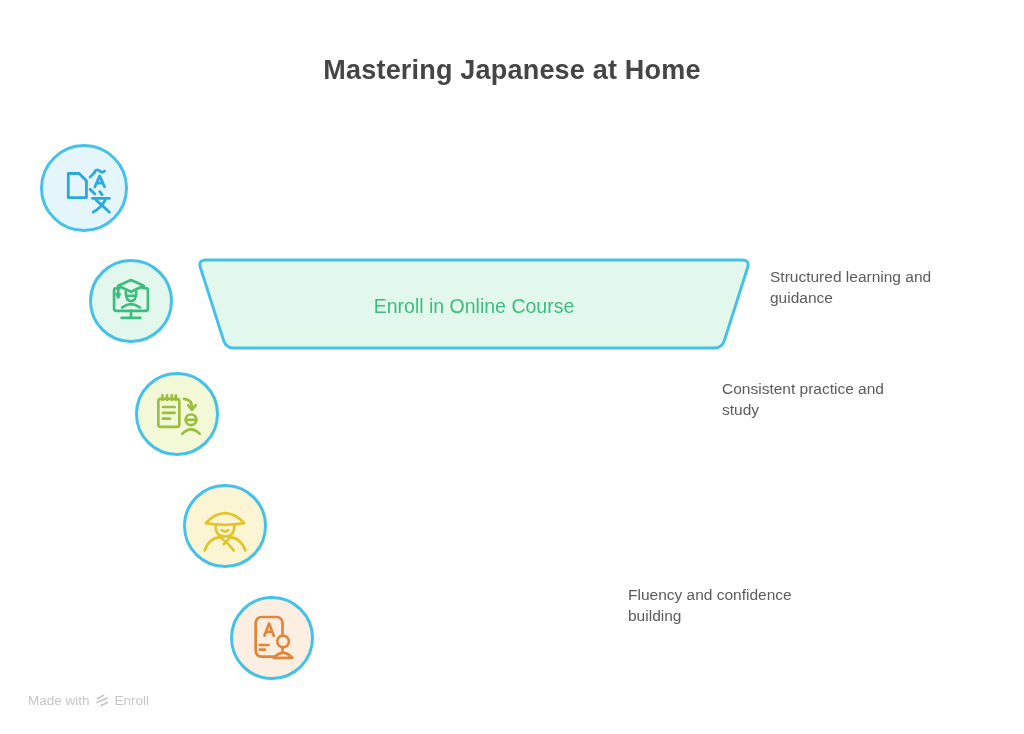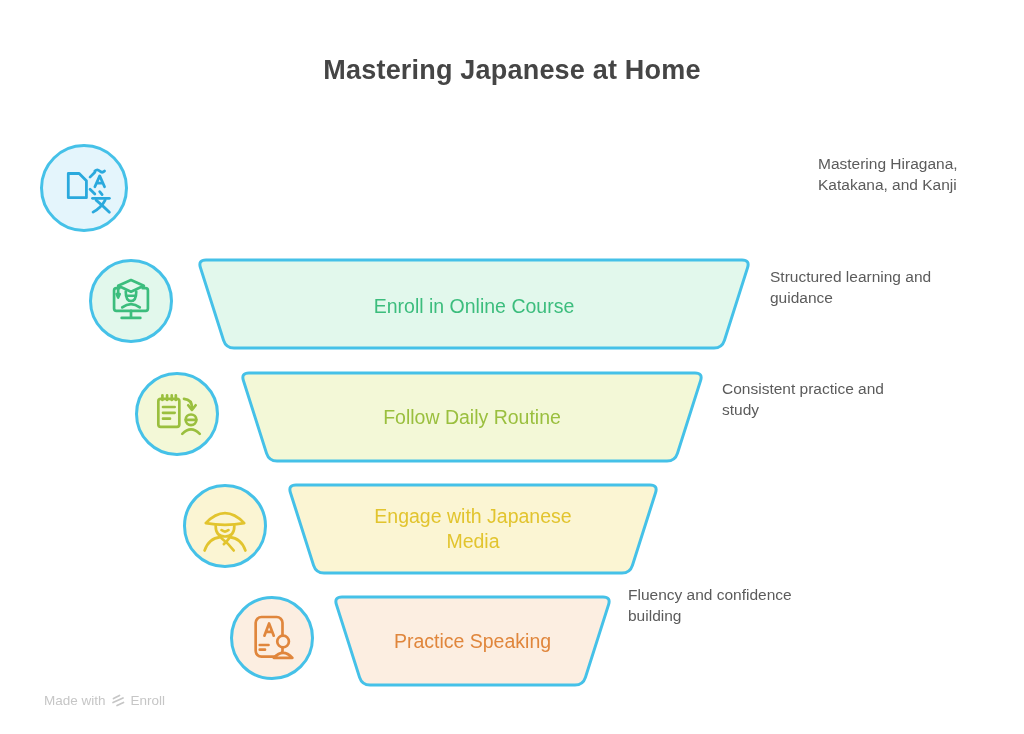--- a/index.html
+++ b/index.html
@@ -28,21 +28,21 @@
   .trap-label{
     position:absolute;inset:0;display:flex;align-items:center;justify-content:center;
     text-align:center;color:var(--text);font-size:19.5px;line-height:1.28;
   }
   .desc{
     position:absolute;width:195px;color:var(--desc-color,#5b5b5b);
     font-size:15.5px;line-height:1.38;
   }
   .footer{
     position:absolute;left:28px;top:693px;display:flex;align-items:center;gap:5px;
-    color:var(--footer-color,#c6c6c6);font-size:13.5px;margin-left:16px;
+    color:var(--footer-color,#c6c6c6);font-size:13.5px;
   }
   .ic{stroke:var(--text);fill:none;stroke-width:2.3;stroke-linecap:round;stroke-linejoin:round;}
   .ic-fill{fill:var(--fill);stroke:var(--text);stroke-width:2.3;stroke-linecap:round;stroke-linejoin:round;}
 </style>
 </head>
 <body style="--bg: #ffffff; --title-color: #454545; --desc-color: #5b5b5b; --footer-color: #c6c6c6; --accent-border: #45c1e8;">
 
 <div class="canvas">
 
   <div class="page-title">Mastering Japanese at Home</div>
@@ -53,21 +53,20 @@
       <path class="ic" d="M29 15 L33 11"></path>
       <path class="ic" d="M29 25 L33 29"></path>
       <path class="ic" d="M33 10 Q35 8 37 10 Q39 12 41 10"></path>
       <path class="ic" d="M33 23 L37 14 L41 23 M34.6 20 H39.4"></path>
       <path class="ic" d="M37 27 L39 29.5"></path>
       <path class="ic" d="M31 32.5 H45"></path>
       <path class="ic" d="M41.5 34 Q38.5 40 31.5 44"></path>
       <path class="ic" d="M34 34 Q40 39 45 44"></path>
     </svg>
   </div>
-  <div class="desc" style="left:818px;top:153px">Mastering Hiragana, Katakana, and Kanji</div>
 
   <div class="icon-circle" style="left: 89px; top: 259px; width: 84px; height: 84px; --fill: #e2f8ec; --text: #3cbd7d; --border: #45c1e8;">
     <svg width="56" height="56" viewBox="0 0 48 48">
       <path class="ic" d="M14 13 H11.5 Q9.5 13 9.5 15 V30.5 Q9.5 32.5 11.5 32.5 H36.5 Q38.5 32.5 38.5 30.5 V15 Q38.5 13 36.5 13 H34"></path>
       <path class="ic" d="M24 32.5 V37.5"></path>
       <path class="ic" d="M16 38.5 H32"></path>
       <path class="ic" d="M24 6 L35 11 L24 16 L13 11 Z"></path>
       <path class="ic" d="M13 12 V18"></path>
       <path class="ic" d="M11.7 18 H14.3 L13 21 Z"></path>
       <path class="ic" d="M19.5 16 Q19.5 24 24 24 Q28.5 24 28.5 16"></path>
@@ -88,60 +87,42 @@
       <rect class="ic" x="8" y="11" width="18" height="24" rx="2"></rect>
       <path class="ic" d="M11.5 8 V12 M15.5 8 V12 M19.5 8 V12 M23 8 V12"></path>
       <path class="ic" d="M12 18 H22 M12 23 H22 M12 28 H18"></path>
       <path class="ic" d="M30 11 Q37 11.5 36.8 19"></path>
       <path class="ic" d="M33.6 16.5 L36.8 20.5 L40 16.5"></path>
       <circle class="ic" cx="36" cy="29" r="4.6"></circle>
       <path class="ic" d="M31.6 29 H40.4"></path>
       <path class="ic" d="M28.5 41 Q36 33.5 43.5 41"></path>
     </svg>
   </div>
-  <div class="trap" style="left: 239px; top: 371px; width: 466px; height: 92px; --fill: #f3f8d7; --text: #9abf3e; --border: #45c1e8;">
-    <svg width="466" height="92">
-      <path class="shape" transform="translate(2,2)" d="M 8.00 0 L 454.00 0 Q 462.00 0 459.57 7.62 L 436.43 80.38 Q 434.00 88.00 426.00 88.00 L 36.00 88.00 Q 28.00 88.00 25.57 80.38 L 2.43 7.62 Q 0 0 8.00 0 Z"></path>
-    </svg>
-    <div class="trap-label">Follow Daily Routine</div>
-  </div>
   <div class="desc" style="left:722px;top:378px">Consistent practice and study</div>
 
   <div class="icon-circle" style="left: 183px; top: 484px; width: 84px; height: 84px; --fill: #fbf5d3; --text: #e2c42e; --border: #45c1e8;">
     <svg width="56" height="56" viewBox="0 0 48 48">
       <path class="ic" d="M7.5 21.5 Q24 4.5 40.5 21.5 Q24 24.5 7.5 21.5 Z"></path>
       <path class="ic" d="M16 24 Q16 33 24 33 Q32 33 32 24"></path>
       <path class="ic" d="M21 27.5 Q24 30 27 27.5"></path>
       <path class="ic" d="M6.5 45 Q10 34.5 20 33.5"></path>
       <path class="ic" d="M28 33.5 Q38 34.5 41.5 45"></path>
       <path class="ic" d="M21 34.5 Q27 39 31.5 45"></path>
       <path class="ic" d="M27.5 34.5 Q25.5 37.5 23 39.5"></path>
     </svg>
   </div>
-  <div class="trap" style="left: 286px; top: 483px; width: 374px; height: 92px; --fill: #fbf5d3; --text: #e2c42e; --border: #45c1e8;">
-    <svg width="374" height="92">
-      <path class="shape" transform="translate(2,2)" d="M 8.00 0 L 362.00 0 Q 370.00 0 367.57 7.62 L 344.43 80.38 Q 342.00 88.00 334.00 88.00 L 36.00 88.00 Q 28.00 88.00 25.57 80.38 L 2.43 7.62 Q 0 0 8.00 0 Z"></path>
-    </svg>
-    <div class="trap-label" style="padding:0 65px">Engage with Japanese Media</div>
-  </div>
 
   <div class="icon-circle" style="left: 230px; top: 596px; width: 84px; height: 84px; --fill: #fceee1; --text: #e0863c; --border: #45c1e8;">
     <svg width="56" height="56" viewBox="0 0 48 48">
       <rect class="ic" x="10" y="6" width="23" height="34" rx="5"></rect>
       <path class="ic" d="M13.5 30 H21 M13.5 34 H18"></path>
       <path class="ic" d="M17.5 22 L21.5 11.5 L25.5 22 M19 18.8 H24"></path>
       <circle class="ic-fill" cx="33.5" cy="27" r="5"></circle>
       <path class="ic-fill" d="M25.5 41 Q33.5 32.5 41.5 41 Z"></path>
     </svg>
-  </div>
-  <div class="trap" style="left: 332px; top: 595px; width: 281px; height: 92px; --fill: #fceee1; --text: #e0863c; --border: #45c1e8;">
-    <svg width="281" height="92">
-      <path class="shape" transform="translate(2,2)" d="M 8.00 0 L 269.00 0 Q 277.00 0 274.57 7.62 L 251.43 80.38 Q 249.00 88.00 241.00 88.00 L 36.00 88.00 Q 28.00 88.00 25.57 80.38 L 2.43 7.62 Q 0 0 8.00 0 Z"></path>
-    </svg>
-    <div class="trap-label">Practice Speaking</div>
   </div>
   <div class="desc" style="left:628px;top:584px">Fluency and confidence building</div>
 
   <div class="footer">
     <span>Made with</span>
     <svg width="15" height="15" viewBox="0 0 15 15" style="stroke:var(--footer-color,#c6c6c6);fill:none;stroke-width:1.7;stroke-linecap:round">
       <path d="M2.5 5.5 L8.5 2.5"></path>
       <path d="M2 9.5 L12 5"></path>
       <path d="M6 12.5 L12.5 9.5"></path>
     </svg>

